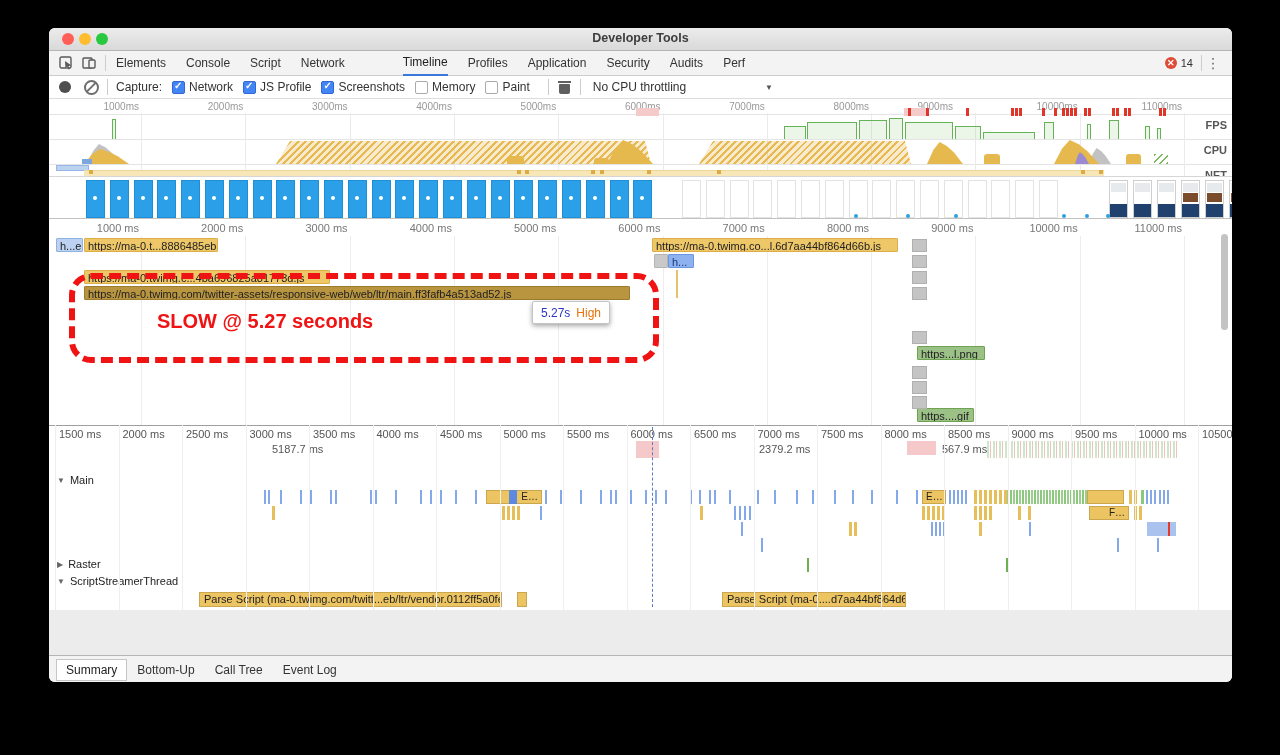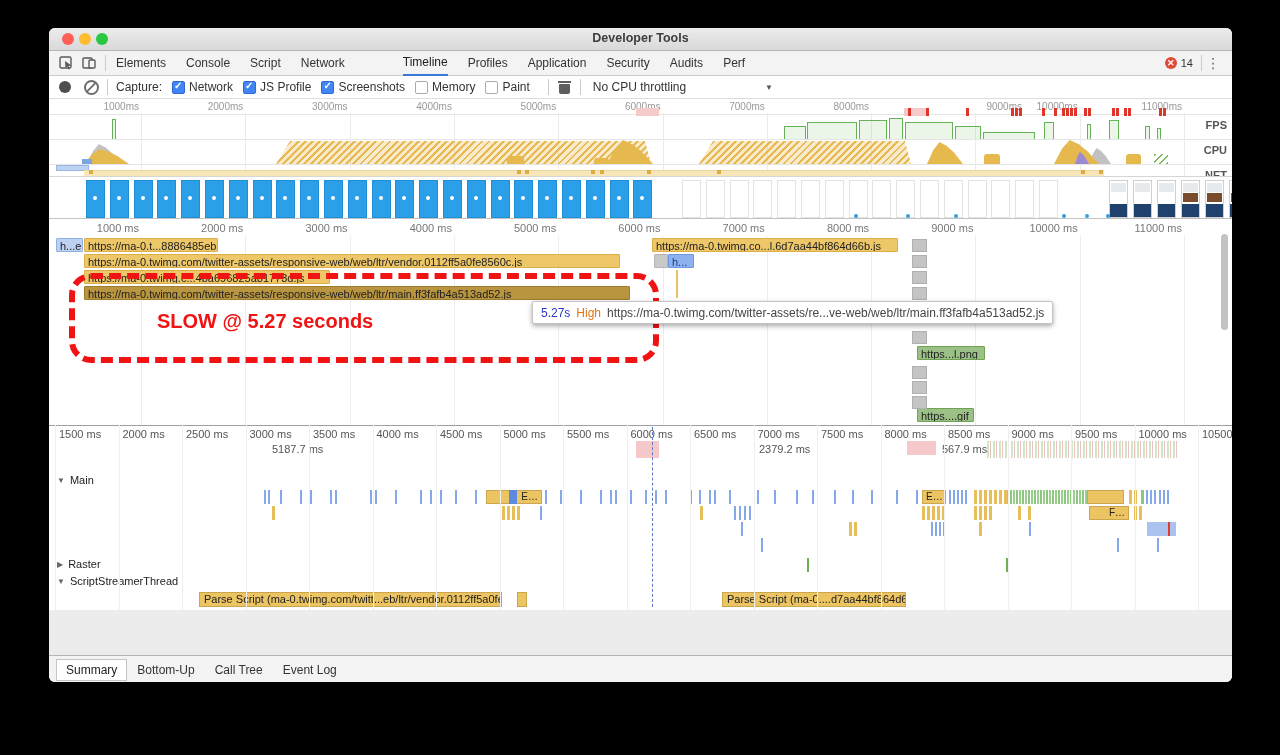--- a/index.html
+++ b/index.html
@@ -214,21 +214,21 @@
         <div class="ov-ticklabel" style="left: 342.9px; width: 60px; text-align: right;">4000ms</div>
         <div class="ov-grid" style="left: 509.2px;"></div>
         <div class="ov-ticklabel" style="left: 447.2px; width: 60px; text-align: right;">5000ms</div>
         <div class="ov-grid" style="left: 613.5px;"></div>
         <div class="ov-ticklabel" style="left: 551.5px; width: 60px; text-align: right;">6000ms</div>
         <div class="ov-grid" style="left: 717.8px;"></div>
         <div class="ov-ticklabel" style="left: 655.8px; width: 60px; text-align: right;">7000ms</div>
         <div class="ov-grid" style="left: 822.1px;"></div>
         <div class="ov-ticklabel" style="left: 760.1px; width: 60px; text-align: right;">8000ms</div>
         <div class="ov-grid" style="left: 926.4px;"></div>
-        <div class="ov-ticklabel" style="left: 913px; width: 60px; text-align: right;">9000ms</div>
+        <div class="ov-ticklabel" style="left: 844px; width: 60px; text-align: right;">9000ms</div>
         <div class="ov-grid" style="left: 1030.7px;"></div>
         <div class="ov-ticklabel" style="left: 968.7px; width: 60px; text-align: right;">10000ms</div>
         <div class="ov-grid" style="left: 1135px;"></div>
         <div class="ov-ticklabel" style="left: 1073px; width: 60px; text-align: right;">11000ms</div>
         <div class="lane-label" style="top: 20px;">FPS</div>
         <div class="lane-label" style="top: 45px;">CPU</div>
         <div class="lane-label" style="top: 70px;">NET</div>
         <div style="position: absolute; left: 587px; top: 9px; width: 23px; height: 8px; background: rgb(245, 202, 202);"></div>
         <div style="position: absolute; left: 855px; top: 9px; width: 22px; height: 8px; background: rgb(245, 202, 202);"></div>
         <div style="position: absolute; left: 859px; top: 9px; width: 3px; height: 8px; background: rgb(223, 53, 43);"></div>
@@ -390,42 +390,40 @@
         <div class="ngrid" style="left: 509.2px;"></div>
         <div class="ngrid" style="left: 613.5px;"></div>
         <div class="ngrid" style="left: 717.8px;"></div>
         <div class="ngrid" style="left: 822.1px;"></div>
         <div class="ngrid" style="left: 926.4px;"></div>
         <div class="ngrid" style="left: 1030.7px;"></div>
         <div class="ngrid" style="left: 1135px;"></div>
         <div class="nbar doc" style="left: 7px; top: 2px; width: 27px;">h...e</div>
         <div class="nbar script" style="left: 35px; top: 2px; width: 134px;">https://ma-0.t...8886485eb8.js</div>
         <div class="nbar script" style="left: 603px; top: 2px; width: 246px;">https://ma-0.twimg.co...l.6d7aa44bf864d66b.js</div>
-        <div class="nbar script" style="left: 35px; top: 18px; width: 536px;">https://ma-0.twimg.com/twitter-assets/responsive-web/web/ltr/vendor.0112ff5a0fe8560c.js</div>
         <div class="nbar gray" style="left: 605px; top: 18px; width: 14px;"></div>
         <div class="nbar docsel" style="left: 619px; top: 18px; width: 26px;">h...</div>
         <div class="nbar script" style="left: 35px; top: 34px; width: 246px;">https://ma-0.twimg.c...4ba696825a81773d.js</div>
         <div class="nbar selected" style="left: 35px; top: 50px; width: 546px;">https://ma-0.twimg.com/twitter-assets/responsive-web/web/ltr/main.ff3fafb4a513ad52.js</div>
         <div class="nbar image" style="left: 868px; top: 110px; width: 68px;">https...l.png</div>
         <div class="nbar image" style="left: 868px; top: 172px; width: 57px;">https....gif</div>
         <div class="grayblk" style="left: 863px; top: 3px;"></div>
         <div class="grayblk" style="left: 863px; top: 19px;"></div>
         <div class="grayblk" style="left: 863px; top: 35px;"></div>
         <div class="grayblk" style="left: 863px; top: 51px;"></div>
         <div class="grayblk" style="left: 863px; top: 95px;"></div>
         <div class="grayblk" style="left: 863px; top: 130px;"></div>
         <div class="grayblk" style="left: 863px; top: 145px;"></div>
         <div class="grayblk" style="left: 863px; top: 160px;"></div>
         <div class="thinbar" style="left: 627px; top: 34px; height: 28px;"></div>
       </div>
 
     <div id="tooltip">
       <span class="t-time">5.27s</span>
       <span class="t-pri">High</span>
-      <span class="t-url">https://ma-0.twimg.com/twitter-assets/re...ve-web/web/ltr/main.ff3fafb4a513ad52.js</span>
     </div>
 
     <div id="ann-box"></div>
     <div id="ann-label">SLOW @ 5.27 seconds</div>
 
     <div id="flame-ruler">
         <div class="fr-label" style="left: 10px;">1500 ms</div>
         <div class="fr-label" style="left: 73.5px;">2000 ms</div>
         <div class="fr-label" style="left: 137px;">2500 ms</div>
         <div class="fr-label" style="left: 200.5px;">3000 ms</div>

